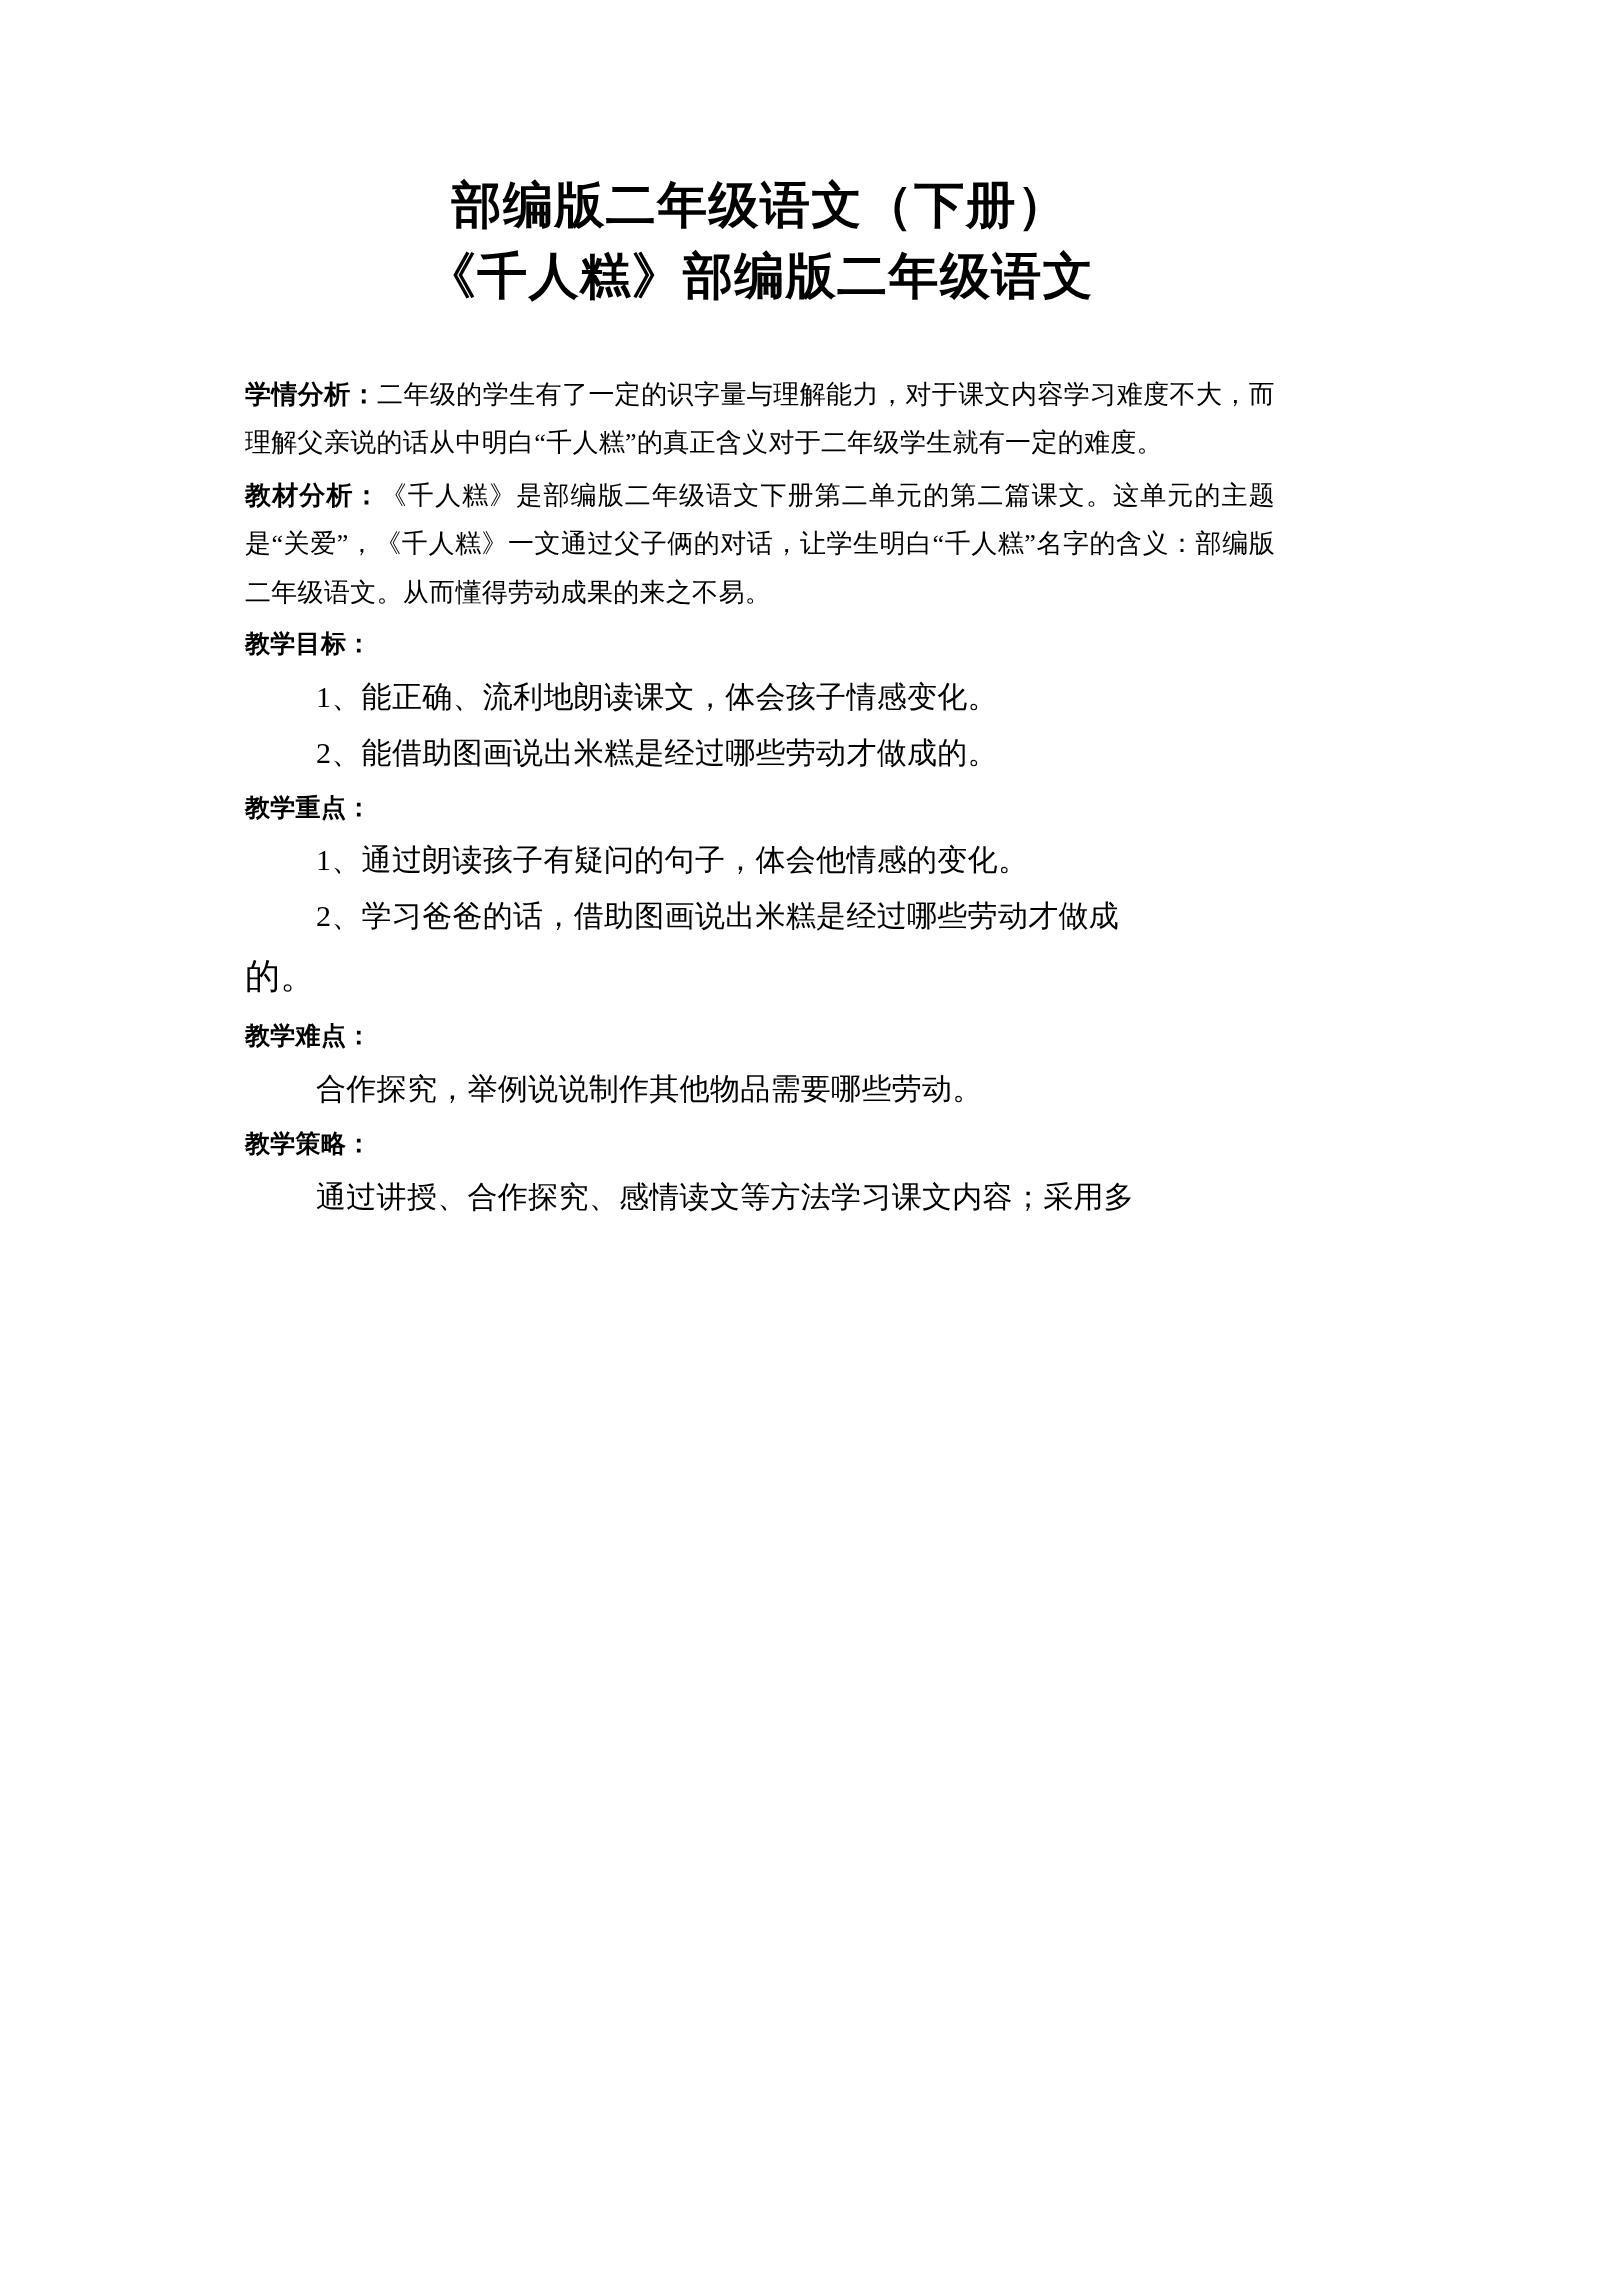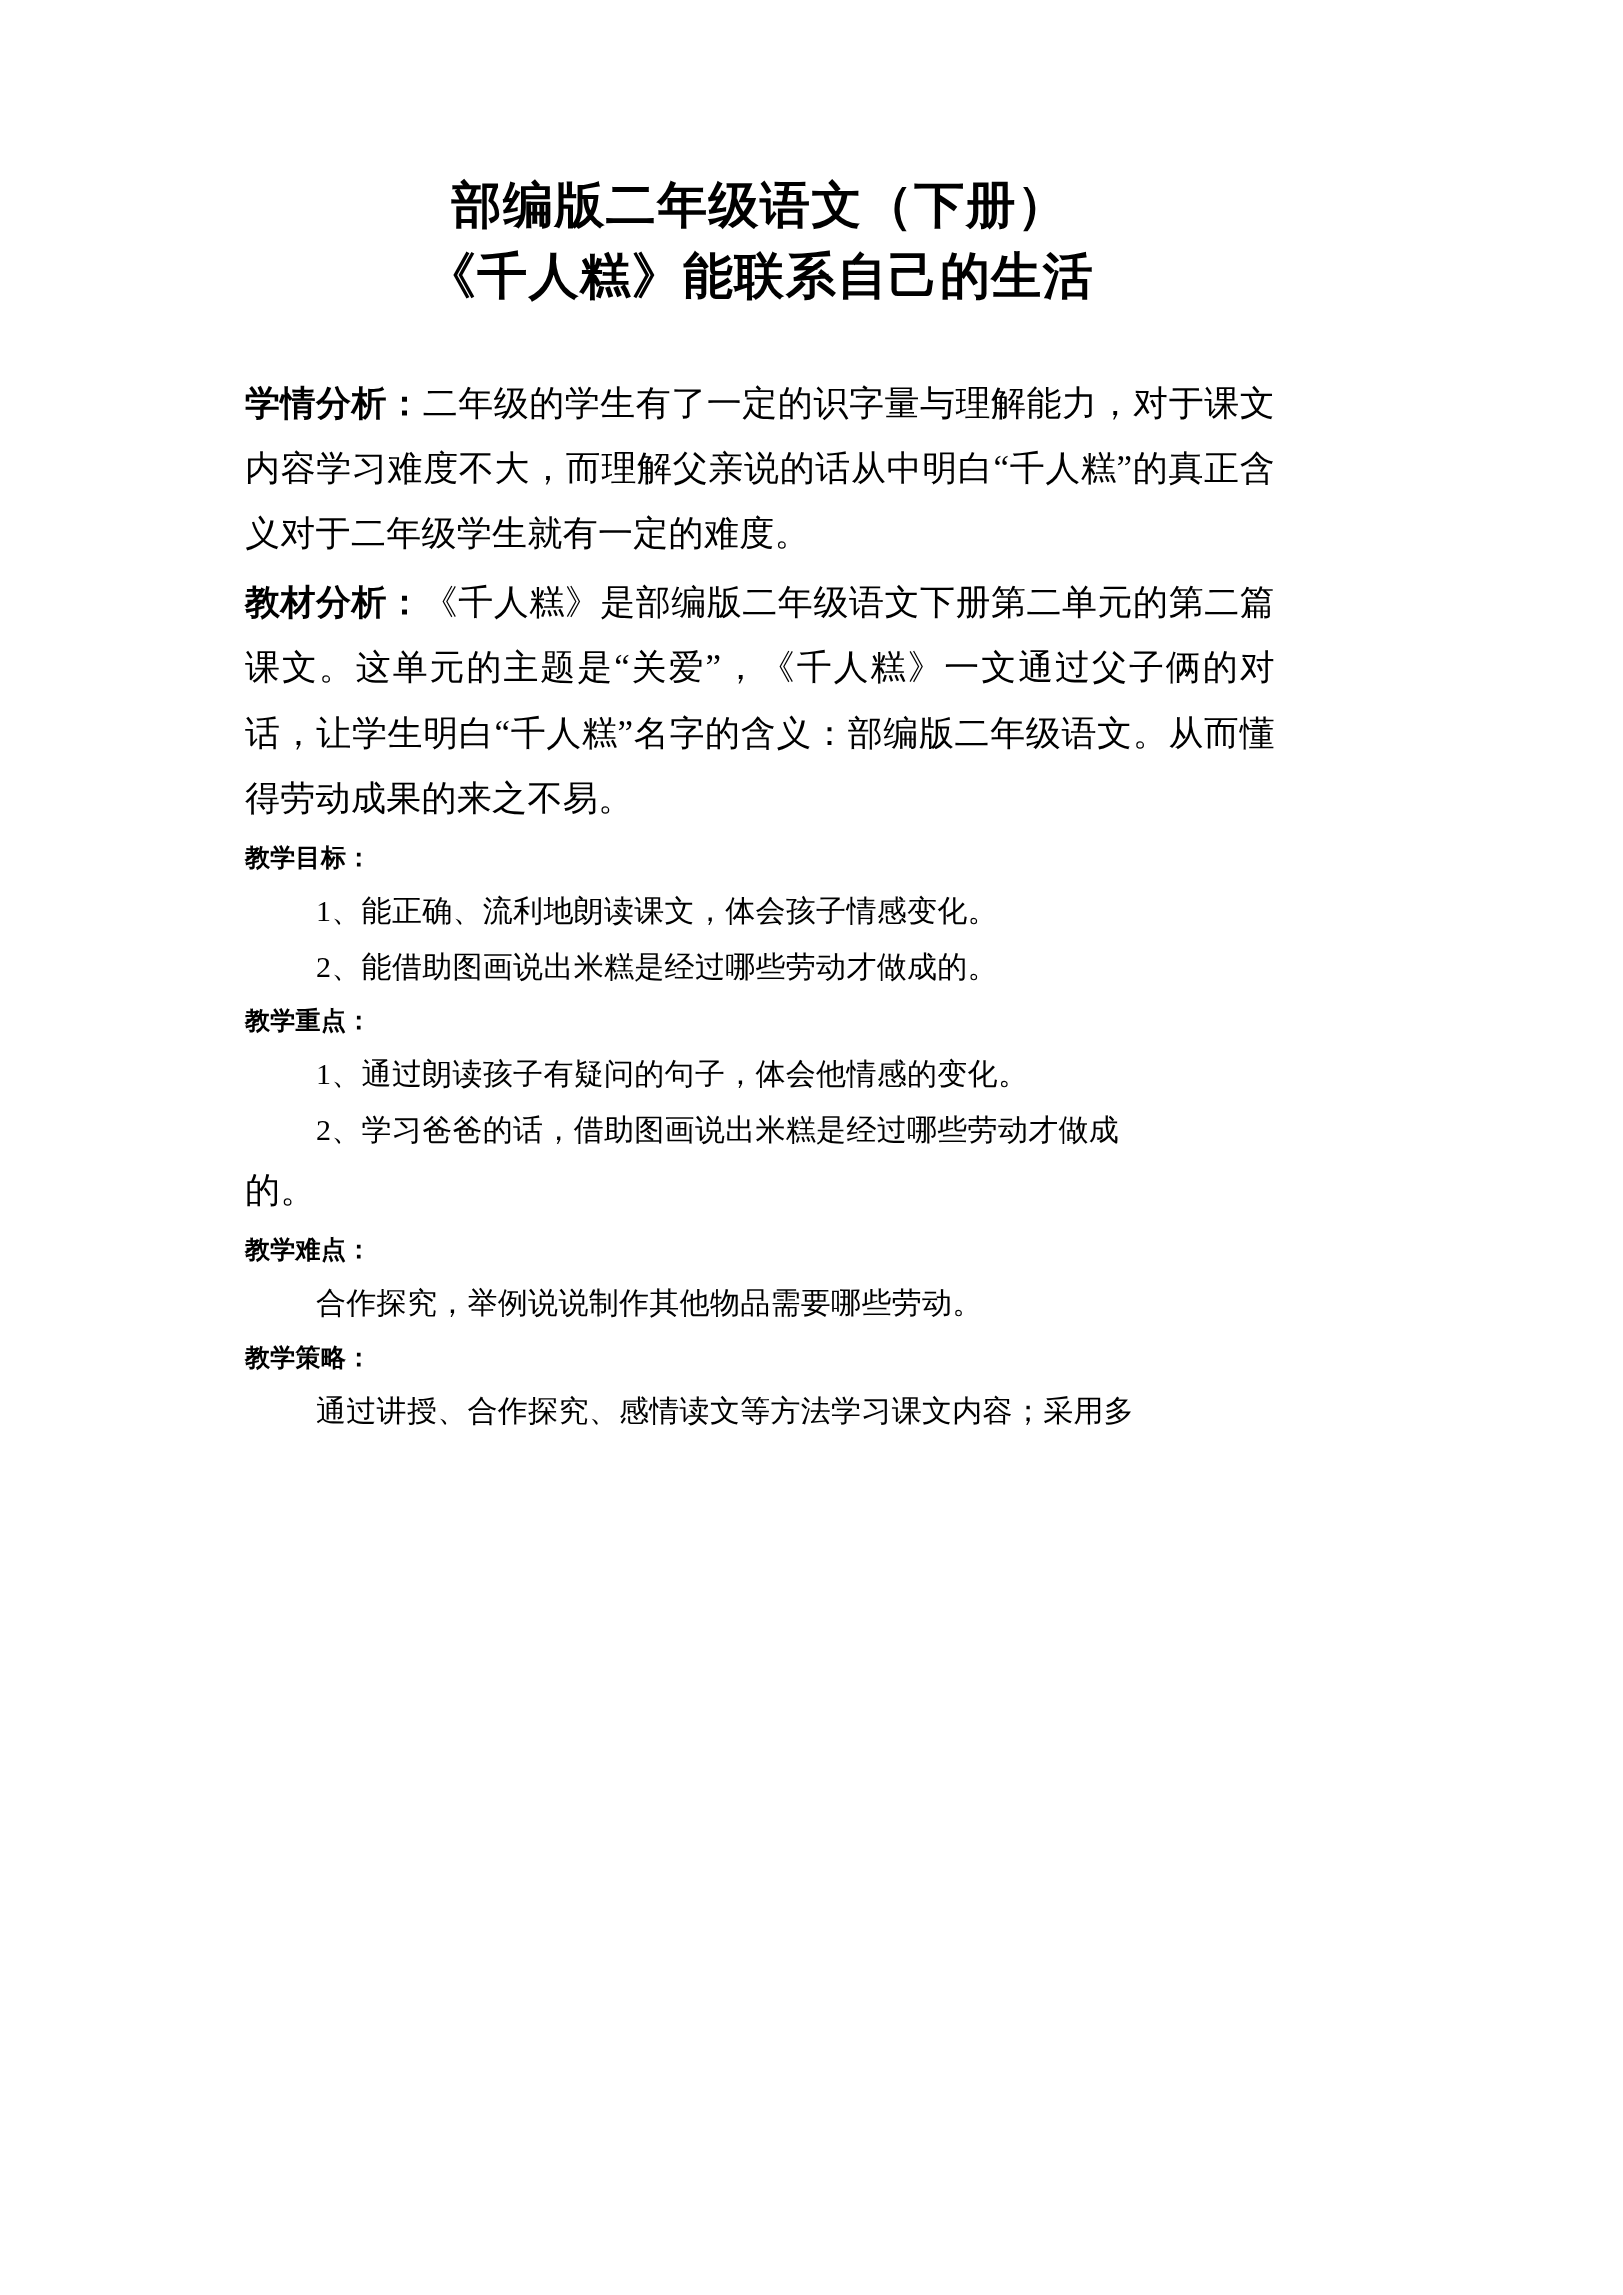--- a/index.html
+++ b/index.html
@@ -28,21 +28,21 @@
     font-size: 50px;
     line-height: 1.42;
     letter-spacing: 1.4px;
     margin: 0 0 59px 0;
   }
   .doc-title .line {
     display: block;
     white-space: pre;
   }
   .para {
-    font-size: 35px;
+    font-size: 26px;
     line-height: 1.86;
     text-align: justify;
     text-justify: inter-ideograph;
     margin: 0 0 4.1px 0;
     letter-spacing: 0.3px;
   }
   .para .lead {
     font-weight: bold;
   }
   .heading {
@@ -68,21 +68,21 @@
     letter-spacing: 0.3px;
   }
 </style>
 </head>
 <body>
 
 <div class="page">
 
   <div class="doc-title">
     <span class="line">部编版二年级语文（下册）</span>
-    <span class="line">《千人糕》能联系自己的生活</span>
+    <span class="line">《千人糕》部编版二年级语文</span>
   </div>
 
   <p class="para"><span class="lead">学情分析：</span><span>二年级的学生有了一定的识字量与理解能力，对于课文内容学习难度不大，而理解父亲说的话从中明白“千人糕”的真正含义对于二年级学生就有一定的难度。</span></p>
 
   <p class="para"><span class="lead">教材分析：</span><span>《千人糕》是部编版二年级语文下册第二单元的第二篇课文。这单元的主题是“关爱”，《千人糕》一文通过父子俩的对话，让学生明白“千人糕”名字的含义：部编版二年级语文。从而懂得劳动成果的来之不易。</span></p>
 
   <p class="heading">教学目标：</p>
   <p class="listitem">1、能正确、流利地朗读课文，体会孩子情感变化。</p>
   <p class="listitem">2、能借助图画说出米糕是经过哪些劳动才做成的。</p>
 

